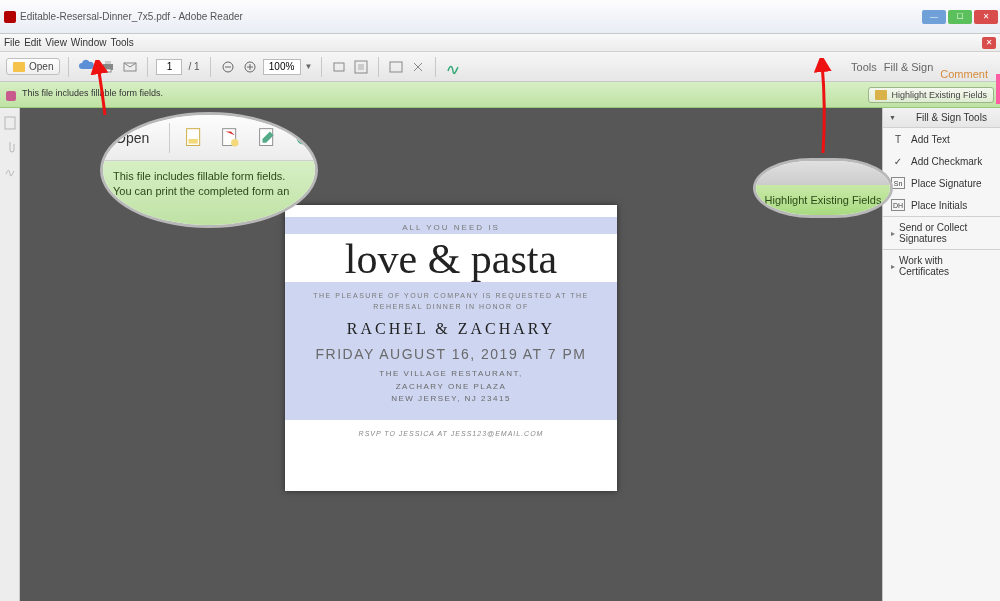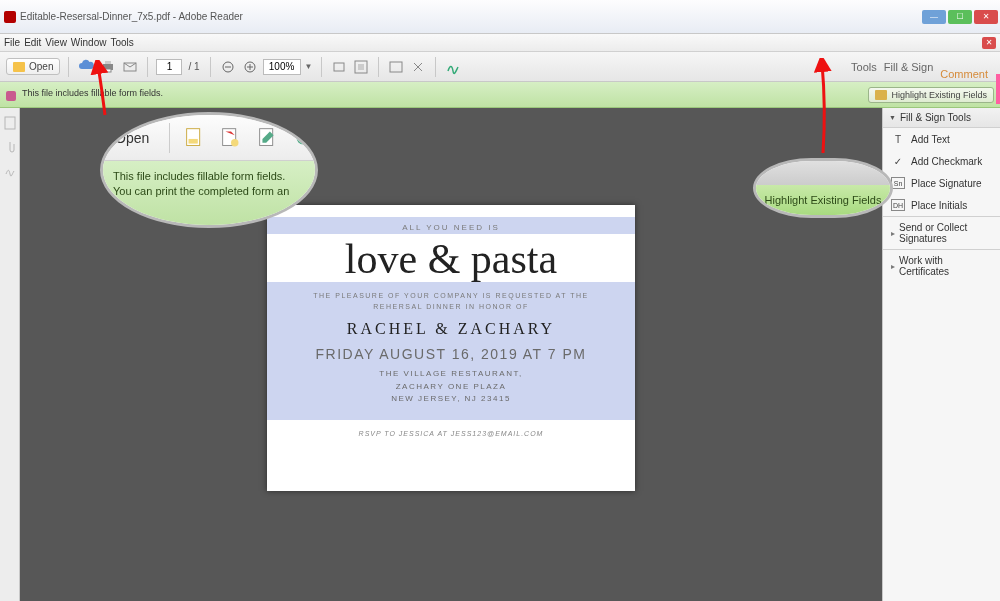--- a/index.html
+++ b/index.html
@@ -43,29 +43,29 @@
 .info-text span { font-size:9px; color:#333; }
 .highlight-btn { display:flex; align-items:center; gap:4px; border:1px solid #9bb58a; border-radius:3px; padding:2px 6px; background:linear-gradient(#f4f8ef,#dfecd2); font-size:9px; color:#444;}
 .highlight-btn .hl-ico { width:12px; height:10px; background:#dab24a; border-radius:1px;}
 
 
 .main-area { display:flex; height: calc(601px - 18px - 18px - 30px - 26px); }
 .left-rail { width:20px; background:#ededed; border-right:1px solid #c8c8c8; display:flex; flex-direction:column; align-items:center; gap:10px; padding-top:8px;}
 .left-rail .rail-ico { width:14px; height:14px; opacity:.55; }
 .viewer { flex:1; background:#575757; position:relative; display:flex; align-items:center; justify-content:center; overflow:hidden; }
 .right-panel { width:118px; background:#f6f6f6; border-left:1px solid #c8c8c8; display:flex; flex-direction:column; }
-.panel-hdr { background:linear-gradient(#f2f2f2,#e6e6e6); border-bottom:1px solid #d0d0d0; padding:4px 6px; font-size:10px; color:#333; display:flex; align-items:center; gap:4px; cursor:default;}
+.panel-hdr { background:linear-gradient(#f2f2f2,#e6e6e6); border-bottom:1px solid #d0d0d0; padding:4px 6px; font-size:10px; color:#333; display:flex; align-items:center; gap:20px; cursor:default;}
 .panel-hdr .tri { font-size:7px; color:#555;}
 .panel-item { display:flex; align-items:center; gap:6px; padding:5px 8px; font-size:10px; color:#333; cursor:default; }
 .panel-item .pi-ico { width:14px; height:12px; display:flex; align-items:center; justify-content:center; font-size:10px; color:#444;}
 .panel-section { border-top:1px solid #d0d0d0; padding:5px 8px; font-size:10px; color:#333; display:flex; align-items:center; gap:4px; cursor:default;}
 .panel-section .chev { font-size:8px; color:#777;}
 
 
-.doc { width: 368px; height: 286px; background:#fff; box-shadow:0 0 6px rgba(0,0,0,.5); display:flex; flex-direction:column; align-items:center; padding:0; position:relative; margin-top:-30px;}
+.doc { width: 332px; height: 286px; background:#fff; box-shadow:0 0 6px rgba(0,0,0,.5); display:flex; flex-direction:column; align-items:center; padding:0; position:relative; margin-top:-30px;}
 .doc-band-top { width:100%; background:#cdd5f0; text-align:center; padding:6px 0 2px 0; margin-top:12px;}
 .doc-band-top .pretitle { font-size:8px; letter-spacing:2px; color:#7a7a7a; }
 .doc-title { font-family: "Brush Script MT", cursive; font-size:42px; color:#222; margin:4px 0 2px 0; line-height:1; }
 .doc-band-main { width:100%; background:#cdd5f0; text-align:center; padding:8px 12px 14px 12px; }
 .doc-subtitle { font-size:7px; letter-spacing:1.5px; color:#7a7a7a; line-height:1.6; }
 .doc-names { font-family: Georgia, serif; font-size:16px; letter-spacing:3px; color:#222; margin:8px 0;}
 .doc-date { font-size:14px; letter-spacing:1.5px; color:#6a6a6a; margin-top:8px;}
 .doc-venue { font-size:8px; letter-spacing:1.5px; color:#6a6a6a; line-height:1.6; margin-top:6px;}
 .doc-rsvp { font-size:7px; font-style:italic; letter-spacing:1px; color:#888; margin-top:10px; text-align:center; width:100%;}
 

